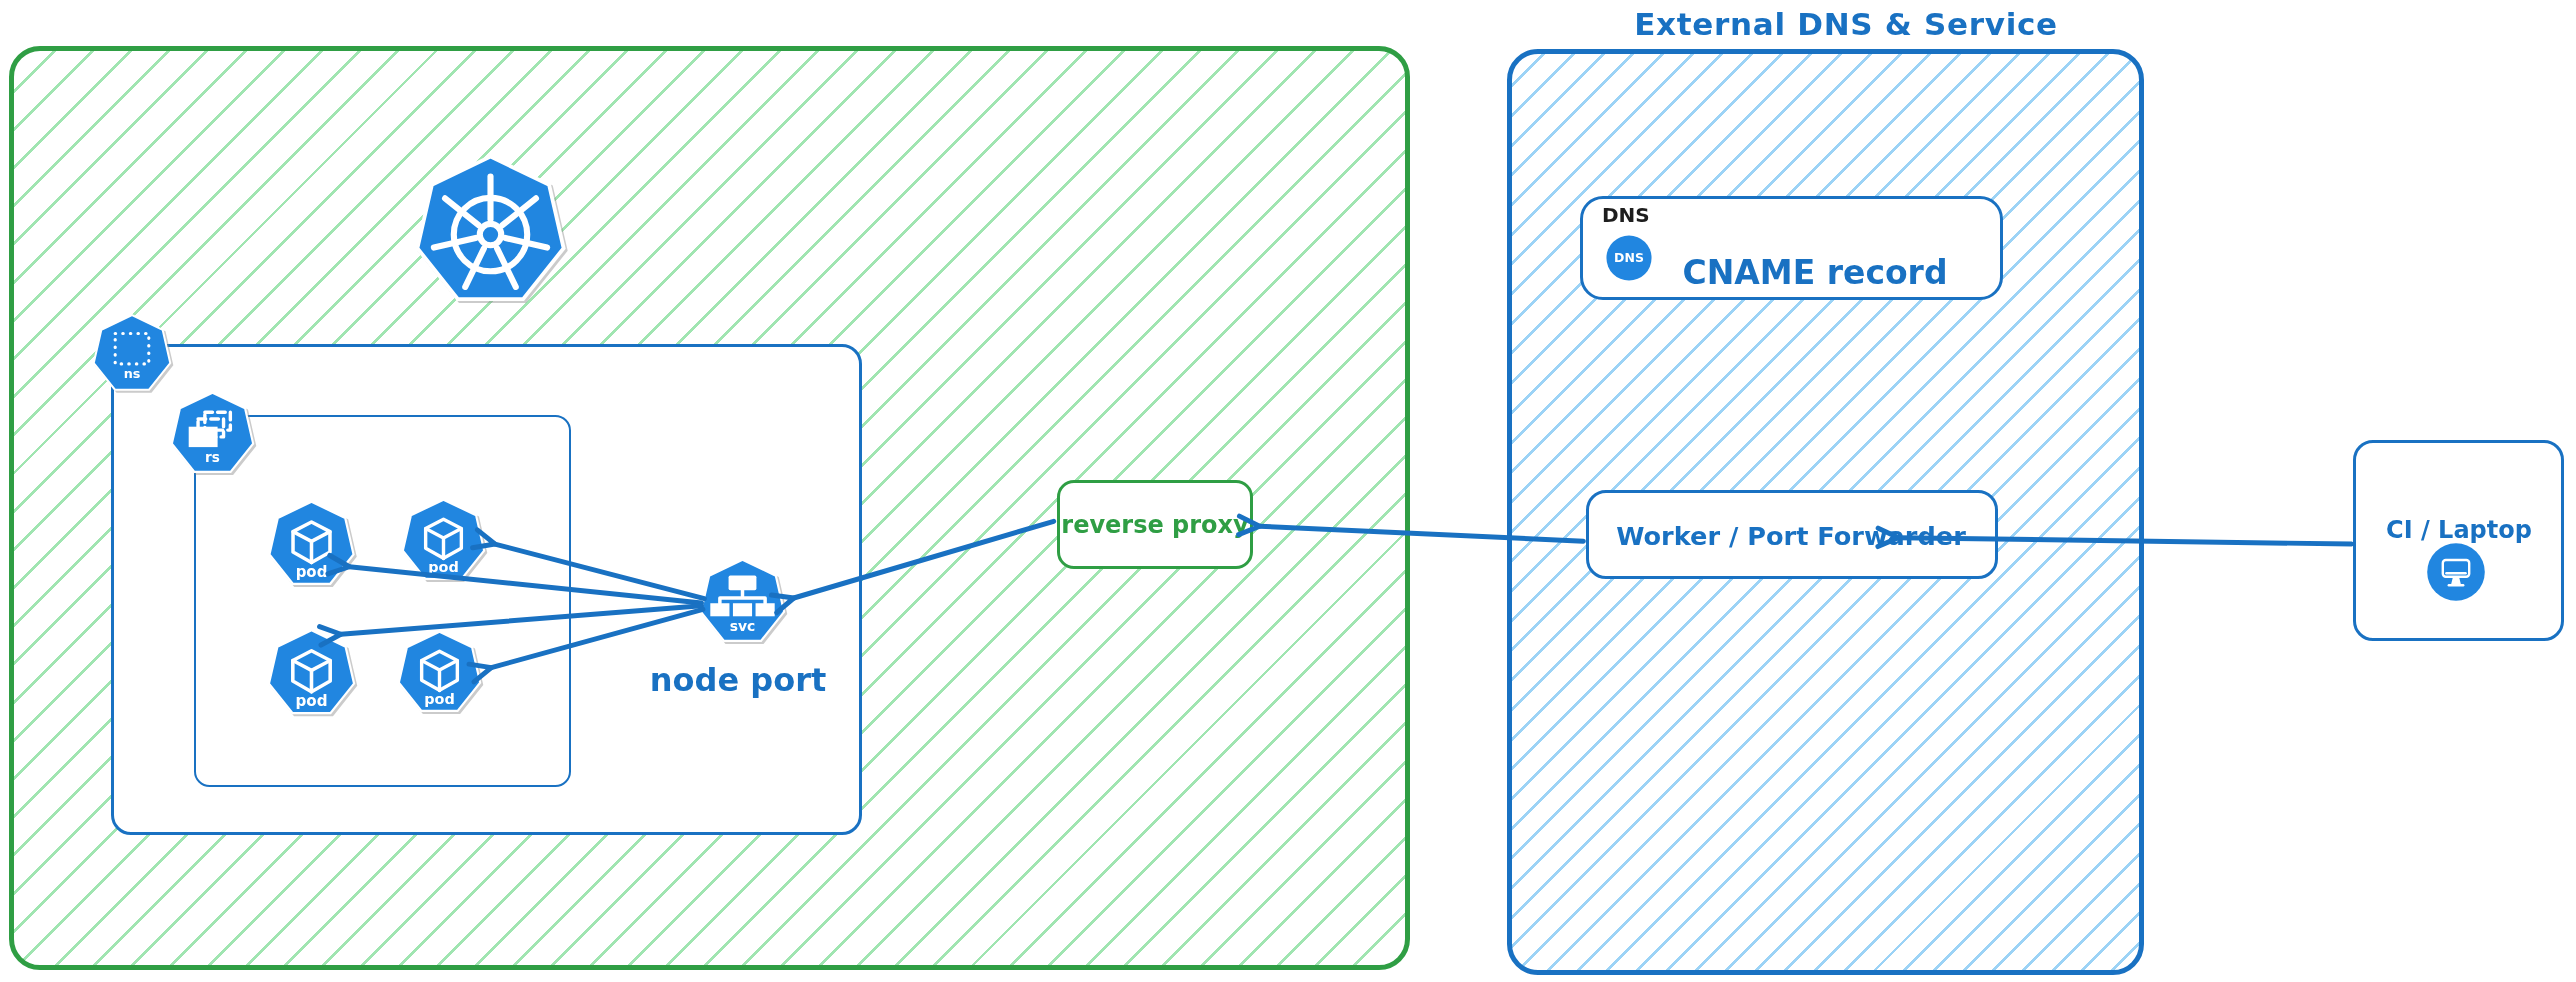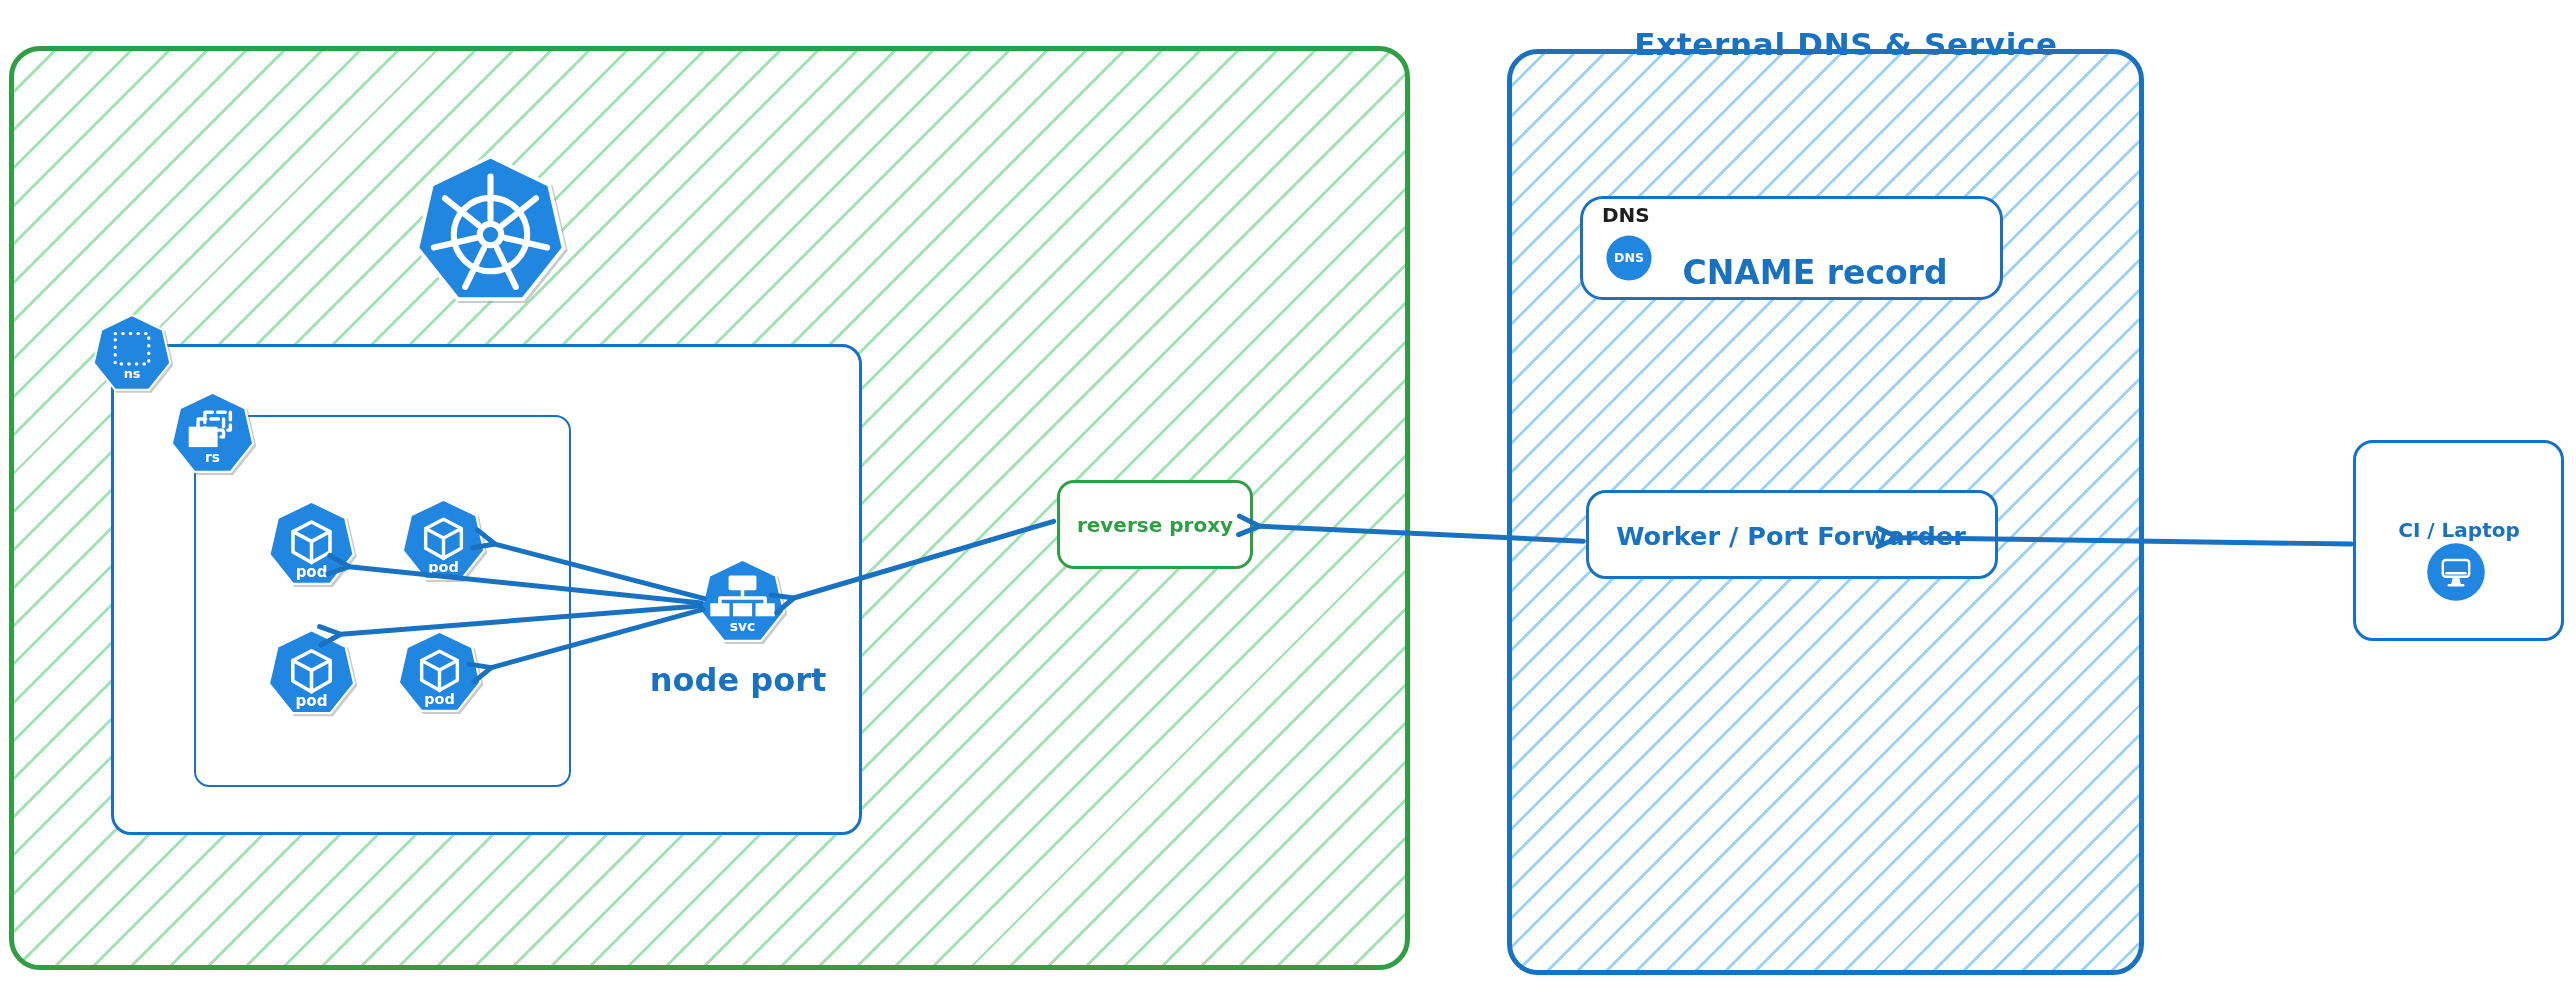--- a/index.html
+++ b/index.html
@@ -143,38 +143,38 @@
       <rect x="13" y="52" width="22" height="15" class="glyph-fill"></rect>
       <rect x="39" y="52" width="22" height="15" class="glyph-fill"></rect>
       <rect x="65" y="52" width="22" height="15" class="glyph-fill"></rect>
     </g>
     <text x="50" y="84" text-anchor="middle" class="icon-label">svc</text>
   </svg>
 
   <div class="label blue-text z3" style="left:738px;top:680px;font-size:32px;">node port</div>
 
   <div class="abs green-box z2" style="left:1057px;top:480px;width:196px;height:89px;"></div>
-  <div class="label green-text z3" style="left:1155px;top:525px;font-size:20px;">reverse proxy</div>
+  <div class="label green-text z3" style="left:1155px;top:525px;font-size:24px;">reverse proxy</div>
 
   <div class="abs hatch-blue z1" style="left:1507px;top:49px;width:637px;height:926px;"></div>
-  <div class="label title blue-text z3" style="left:1846px;top:24px;margin-top:20px;">External DNS &amp; Service</div>
+  <div class="label title blue-text z3" style="left:1846px;top:24px;">External DNS &amp; Service</div>
 
   <div class="abs white-box z2" style="left:1580px;top:196px;width:423px;height:104px;border-radius:23px;"></div>
   <div class="abs black-text z3" style="left:1602px;top:203px;font-size:20px;font-weight:700;">DNS</div>
   <svg class="abs z3" style="left:1605px;top:234px;" width="48" height="48" viewBox="0 0 100 100">
     <circle cx="50" cy="50" r="47" class="badge-circle"></circle>
     <text x="50" y="59" text-anchor="middle" class="badge-text">DNS</text>
   </svg>
   <div class="label blue-text z3" style="left:1815px;top:272px;font-size:33px;">CNAME record</div>
 
   <div class="abs white-box z2" style="left:1586px;top:490px;width:412px;height:89px;"></div>
   <div class="label blue-text z3" style="left:1791px;top:536px;font-size:25.6px;">Worker / Port Forwarder</div>
 
   <div class="abs white-box z2" style="left:2353px;top:440px;width:211px;height:201px;"></div>
-  <div class="label blue-text z3" style="left:2459px;top:530px;font-size:20px;">CI / Laptop</div>
+  <div class="label blue-text z3" style="left:2459px;top:530px;font-size:24px;">CI / Laptop</div>
   <svg class="abs z3" style="left:2426px;top:542px;" width="60" height="60" viewBox="0 0 100 100">
     <circle cx="50" cy="50" r="48" class="badge-circle"></circle>
     <g>
       <rect x="28" y="30" width="44" height="28" rx="5" class="glyph" stroke-width="4"></rect>
       <line x1="34" y1="52" x2="66" y2="52" class="glyph" stroke-width="2.5"></line>
       <path d="M45,58 L55,58 L58,70 L42,70 Z" class="glyph-fill"></path>
       <line x1="38" y1="72" x2="62" y2="72" class="glyph" stroke-width="4"></line>
     </g>
   </svg>
 

